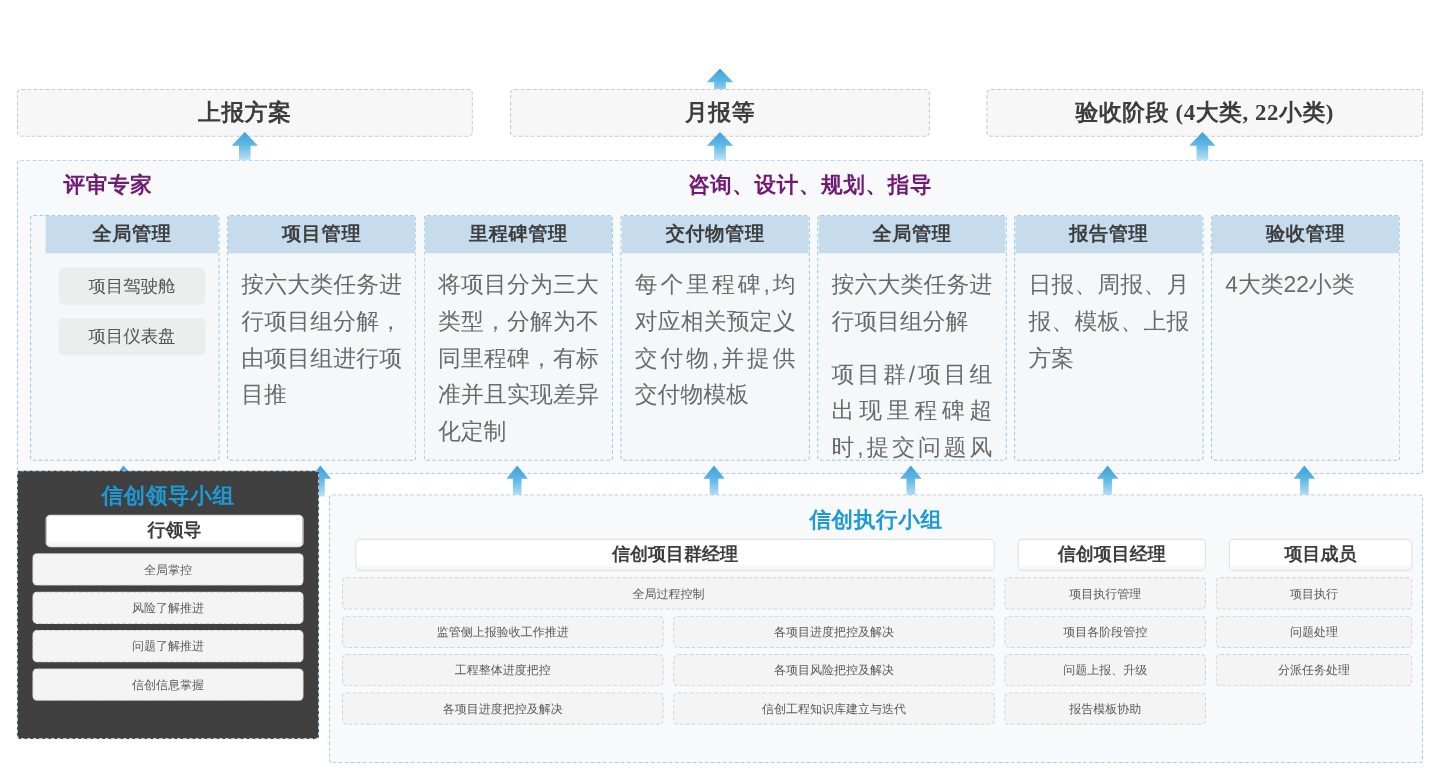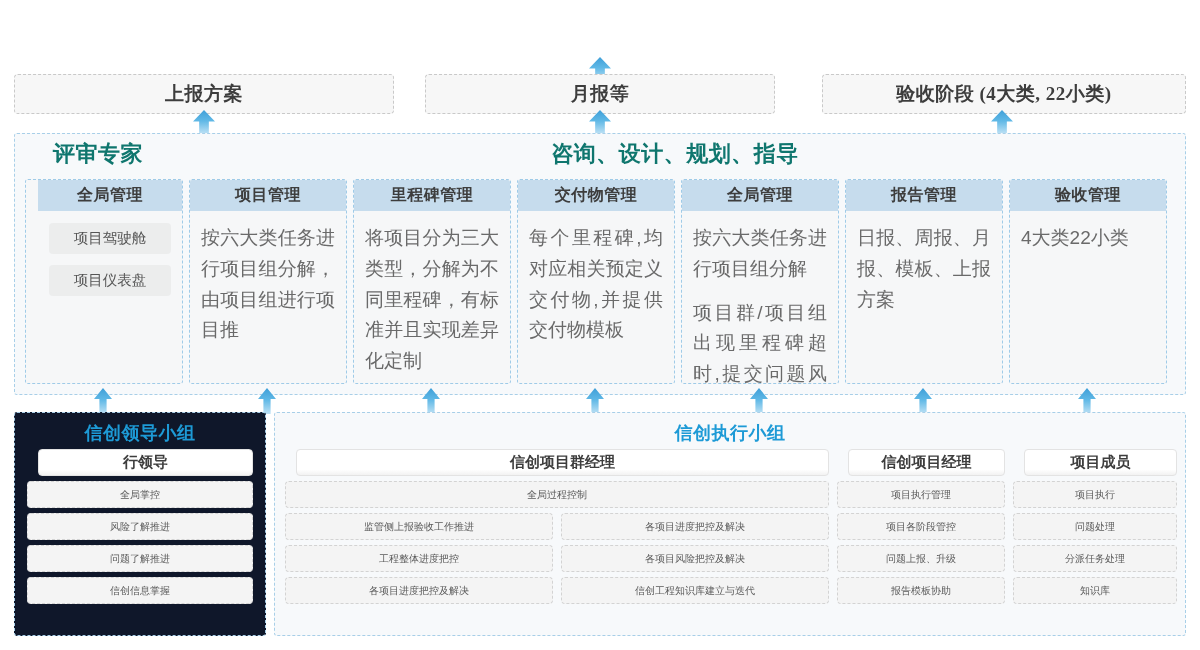--- a/index.html
+++ b/index.html
@@ -83,23 +83,23 @@
     border: 1px dashed #a8cfe8;
     border-radius: 3px;
     box-sizing: border-box;
   }
   .mid-header {
     position: absolute;
     top: 6px;
     height: 28px;
     display: flex;
     align-items: center;
-    font-size: 22px;
-    font-weight: bold;
-    color: #0f766e;
+    font-size: 18px;
+    font-weight: bold;
+    color: #701a75;
     letter-spacing: 0.5px;
   }
   .mid-header.left { left: 38px; }
   .mid-header.center { left: 0; width: 100%; justify-content: center; padding-left: 150px; box-sizing: border-box; }
 
   .col {
     position: absolute;
     top: 45px;
     height: 205px;
     border: 1px dashed #9fcbe8;
@@ -139,24 +139,24 @@
     justify-content: center;
     font-size: 14.5px;
     color: #555;
     margin-bottom: 11px;
   }
 
   
   .bottom-left {
     position: absolute;
     left: 14px;
-    top: 412px;
+    top: 392px;
     width: 252px;
     height: 224px;
-    background: #0f172a;
+    background: #404040;
     border: 1px dashed #a8cfe8;
     border-radius: 3px;
     box-sizing: border-box;
   }
   .bottom-right {
     position: absolute;
     left: 274px;
     top: 412px;
     width: 912px;
     height: 224px;
@@ -319,17 +319,16 @@
       <div class="task">项目各阶段管控</div>
       <div class="task">问题上报、升级</div>
       <div class="task">报告模板协助</div>
     </div>
 
     <div style="position:absolute; left:738px; top:36px; width:164px;">
       <div class="role-head">项目成员</div>
       <div class="task">项目执行</div>
       <div class="task">问题处理</div>
       <div class="task">分派任务处理</div>
-      <div class="task">知识库</div>
     </div>
   </div>
 
 </div>
 
 </body></html>

